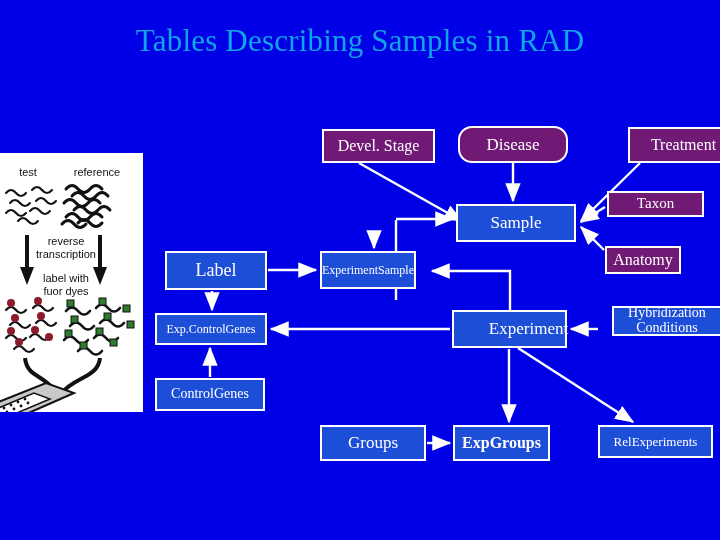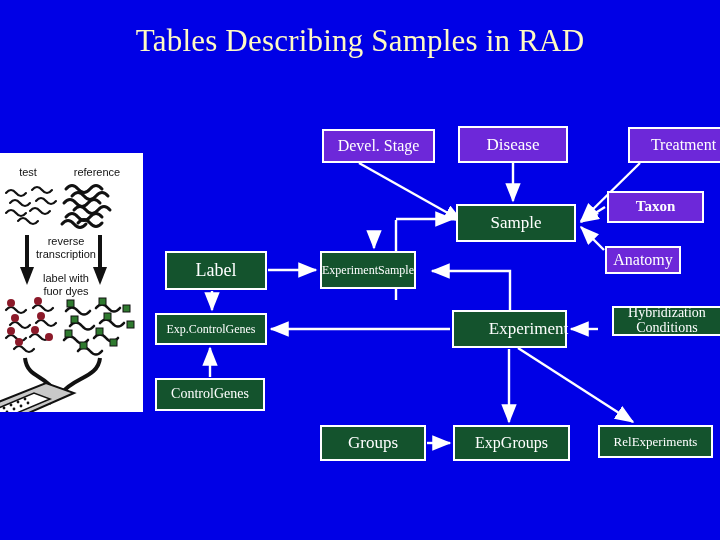--- a/index.html
+++ b/index.html
@@ -7,21 +7,21 @@
     width:720px;height:540px;overflow:hidden;
     background:#0000e6;
     font-family:"Liberation Serif", serif;
     position:relative;
   }
   #stage{position:absolute;left:0;top:0;width:720px;height:540px;overflow:hidden;}
 
   
   .title{
     position:absolute;left:0;top:24px;width:720px;
-    text-align:center;color:#fef9c3;
+    text-align:center;color:#0ea5e9;
     font-size:31px;line-height:34px;letter-spacing:0.2px;
     font-family:"Liberation Serif", serif;
   }
   .title .l2{display:block;}
 
   
   .figpanel{
     position:absolute;left:0;top:153px;width:143px;height:259px;
     background:#14b8a6;overflow:hidden;
   }
@@ -32,22 +32,22 @@
     position:absolute;
     border:2px solid #ffffff;
     color:#ffffff;
     display:flex;align-items:center;justify-content:center;
     text-align:center;
     box-sizing:border-box;
     font-family:"Liberation Serif", serif;
     line-height:1.05;
     white-space:pre-line;
   }
-  .box.red{background:#6d28d9;}
-  .box.orange{background:#14532d;text-align:center;}
+  .box.red{background:#701a75;}
+  .box.orange{background:#1d4ed8;text-align:center;}
 
   
   #wires{position:absolute;left:0;top:0;width:720px;height:540px;}
 </style>
 </head>
 <body>
 
 <div id="stage">
 
   <div class="title">
@@ -201,30 +201,30 @@
       <path d="M518 348 L633 422"></path>
 
       <path d="M396 219 L453 219"></path>
     </g>
 
     <path d="M396 300 L396 220" stroke="#ffffff" stroke-width="2.4" fill="none"></path>
   </svg>
 
   <div id="nodes">
       <div class="box red" style="left: 322px; top: 129px; width: 113px; height: 34px; font-size: 16px;"><span>Devel. Stage</span></div>
-      <div class="box red" style="left: 458px; top: 126px; width: 110px; height: 37px; font-size: 17px;"><span>Disease</span></div>
+      <div class="box red" style="left: 458px; top: 126px; width: 110px; height: 37px; font-size: 17px; border-radius: 14px;"><span>Disease</span></div>
       <div class="box red" style="left: 596px; top: 127px; width: 111px; height: 36px; font-size: 16px; margin-left: 32px;"><span>Treatment</span></div>
-      <div class="box red" style="left: 607px; top: 191px; width: 97px; height: 32px; font-size: 15px; font-weight: bold;"><span>Taxon</span></div>
+      <div class="box red" style="left: 607px; top: 191px; width: 97px; height: 26px; font-size: 15px;"><span>Taxon</span></div>
       <div class="box red" style="left: 605px; top: 246px; width: 76px; height: 28px; font-size: 16px;"><span>Anatomy</span></div>
       <div class="box orange" style="left: 456px; top: 204px; width: 120px; height: 38px; font-size: 17px;"><span>Sample</span></div>
       <div class="box orange" style="left: 165px; top: 251px; width: 102px; height: 39px; font-size: 18px;"><span>Label</span></div>
       <div class="box orange" style="left: 320px; top: 251px; width: 96px; height: 38px; font-size: 12px;"><span>ExperimentSample</span></div>
       <div class="box orange" style="left: 155px; top: 313px; width: 112px; height: 32px; font-size: 12px;"><span>Exp.ControlGenes</span></div>
       <div class="box orange" style="left: 155px; top: 378px; width: 110px; height: 33px; font-size: 14px;"><span>ControlGenes</span></div>
       <div class="box orange" style="left: 452px; top: 310px; width: 115px; height: 38px; font-size: 17px; padding-left: 38px;"><span>Experiment</span></div>
       <div class="box orange" style="left: 600px; top: 306px; width: 110px; height: 30px; font-size: 14px; margin-left: 12px;"><span>Hybridization
 Conditions</span></div>
       <div class="box orange" style="left: 320px; top: 425px; width: 106px; height: 36px; font-size: 17px;"><span>Groups</span></div>
-      <div class="box orange" style="left: 453px; top: 425px; width: 117px; height: 36px; font-size: 16px;"><span>ExpGroups</span></div>
+      <div class="box orange" style="left: 453px; top: 425px; width: 97px; height: 36px; font-size: 16px; font-weight: bold;"><span>ExpGroups</span></div>
       <div class="box orange" style="left: 578px; top: 425px; width: 115px; height: 33px; font-size: 13px; margin-left: 20px;"><span>RelExperiments</span></div>
     </div>
 
 </div>
 
 </body></html>

